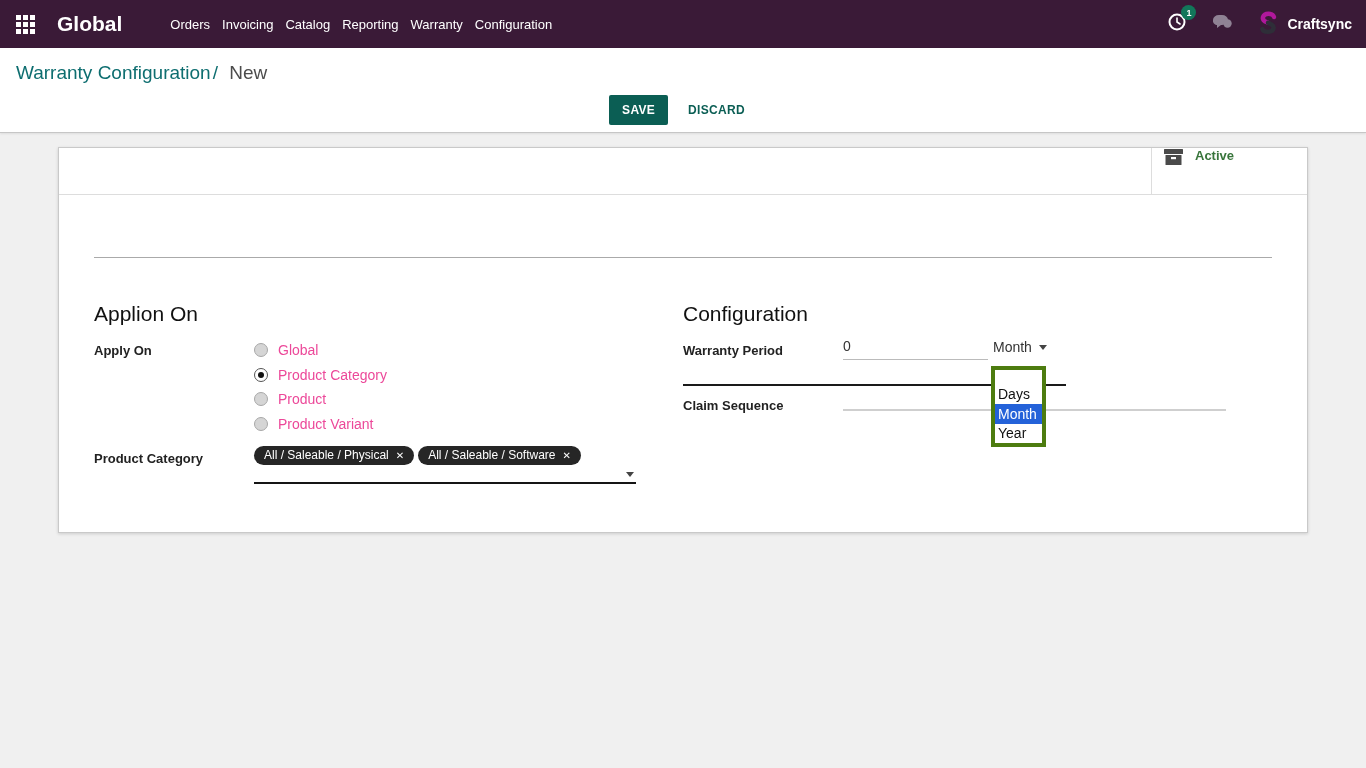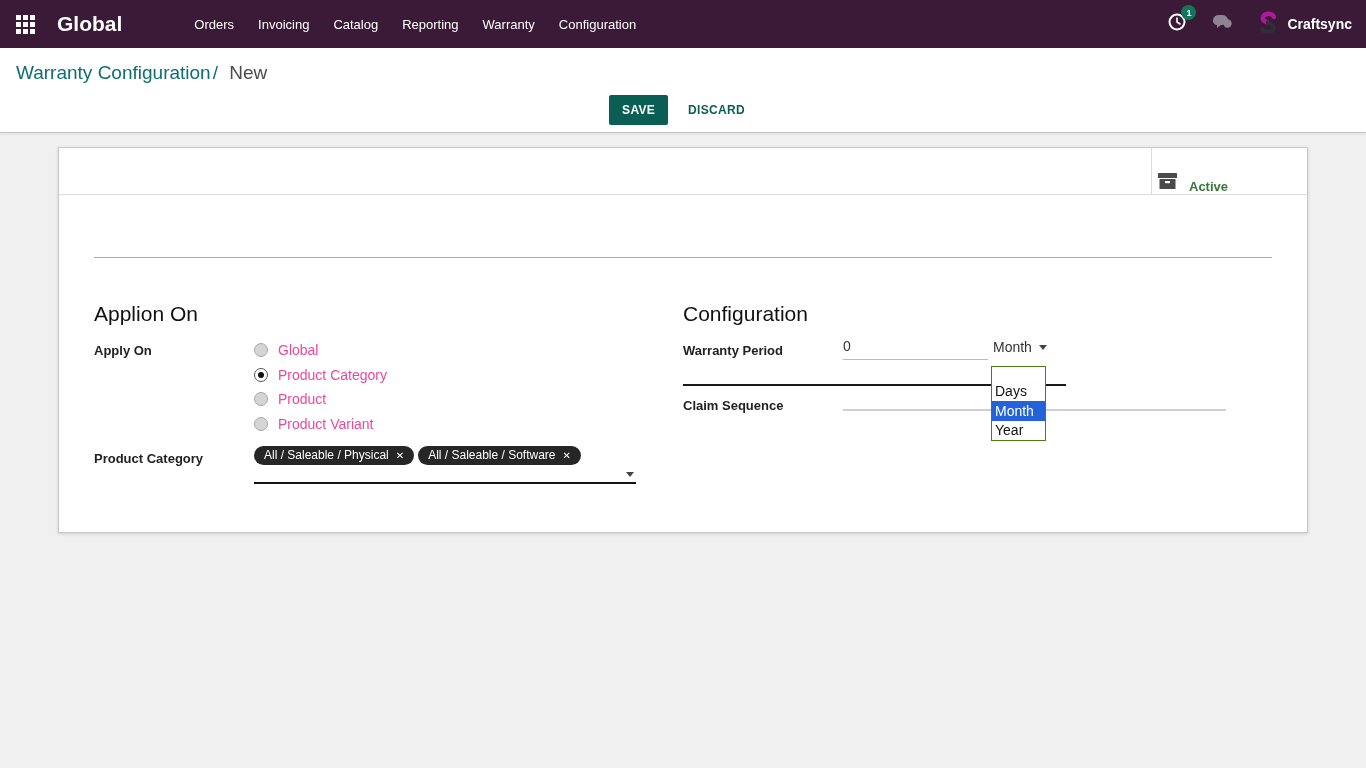--- a/index.html
+++ b/index.html
@@ -5,21 +5,21 @@
   * { box-sizing: border-box; margin: 0; padding: 0; }
   html,body { width:1366px; height:768px; overflow:hidden; }
   body { font-family:"Liberation Sans", sans-serif; background:#fff; color:#222; }
 
   
   .navbar { height:48px; background:#3a1a37; display:flex; align-items:center; justify-content:space-between; padding:0 14px 0 16px; }
   .nav-left { display:flex; align-items:center; }
   .apps-grid { display:grid; grid-template-columns:repeat(3,5px); grid-template-rows:repeat(3,5px); gap:2px; cursor:pointer; margin-right:22px; }
   .apps-grid i { background:#fff; display:block; }
   .brand { color:#fff; font-size:21px; font-weight:bold; margin-right:48px; }
-  .menu { display:flex; gap:24px;margin-left:24px; }
+  .menu { display:flex; gap:12px; }
   .menu a { color:#fff; font-size:13px; text-decoration:none; cursor:pointer; }
   .nav-right { display:flex; align-items:center; gap:24px; }
   .icon-btn { position:relative; display:flex; align-items:center; cursor:pointer; }
   .badge { position:absolute; top:-7px; right:-9px; background:#12775a; color:#fff; font-size:9px; font-weight:bold;
            width:15px; height:15px; border-radius:50%; display:flex; align-items:center; justify-content:center; }
   .company { display:flex; align-items:center; gap:8px; cursor:pointer; color:#fff; font-size:14px; font-weight:bold; }
 
   
   .control-panel { height:85px; background:#fff; padding:12px 16px 0; border-bottom:1px solid #c6c6c6; box-shadow:0 1px 2px rgba(0,0,0,.08); position:relative; z-index:2; }
   .breadcrumb { font-size:19px; line-height:26px; }
@@ -27,21 +27,21 @@
   .bc-sep { color:#0e6e70; margin:0 6px 0 2px; }
   .bc-current { color:#4c4c4c; }
   .cp-buttons { margin-top:9px; display:flex; align-items:center; gap:8px;justify-content:center; }
   .btn-save { background:#0b5e54; color:#fff; border:none; font-size:12px; font-weight:bold; padding:8px 13px; letter-spacing:.3px; cursor:pointer; font-family:inherit; border-radius:2px; }
   .btn-discard { background:none; border:none; color:#0b5e54; font-size:12px; font-weight:bold; padding:8px 12px; letter-spacing:.3px; cursor:pointer; font-family:inherit; }
 
   
   .content { position:relative; height:635px; background:#f0f0f0; }
   .sheet { position:absolute; left:58px; top:14px; width:1250px; height:386px; background:#fff; border:1px solid #c9c9c9; box-shadow:0 1px 3px rgba(0,0,0,.15); }
   .button-box { height:47px; border-bottom:1px solid #ddd; display:flex; justify-content:flex-end; }
-  .active-box { width:156px; border-left:1px solid #ddd; display:flex; align-items:flex-end; gap:11px; padding-left:5px; cursor:pointer; }
+  .active-box { width:156px; border-left:1px solid #ddd; display:flex; align-items:flex-start; gap:11px; padding-left:11px; cursor:pointer; }
   .active-label { color:#38753b; font-size:13px; font-weight:600; }
   .title-input { margin:0 35px; height:63px; border-bottom:1px solid #aaa; cursor:text; }
 
   .form-grid { display:flex; padding:44px 35px 0; }
   .col-left { width:589px; }
   .col-right { flex:1; }
   h2.section { font-size:21px; font-weight:400; color:#111; margin-bottom:12px; }
 
   .frow { display:flex; align-items:flex-start; }
   .flabel { width:160px; font-size:13px; font-weight:bold; color:#222; padding-top:3px; line-height:19px; }
@@ -68,21 +68,21 @@
   .wp-value { width:145px; font-size:14px; color:#333; border-bottom:1px solid #bbb; height:22px; margin-right:5px; cursor:text; }
   .unit-select { display:flex; align-items:center; gap:7px; font-size:14px; color:#333; cursor:pointer; padding-top:1px; }
   .caret { width:0; height:0; border-left:4px solid transparent; border-right:4px solid transparent; border-top:5px solid #444; }
   .uinput { position:relative; width:383px; cursor:text; }
   .ui-dark { height:21px; border-bottom:2px solid #1a1a1a; }
   .ui-light { height:18px; border-bottom:2px solid #cfcfcf; }
   .rrow2 { margin-top:5px; }
   .rrow3 { margin-top:7px; }
 
   
-  .select-popup { position:absolute; left:932px; top:218px; width:55px; background:#fff; border:1px solid #4d7c0f; z-index:5; }
+  .select-popup { position:absolute; left:932px; top:218px; width:55px; background:#fff; border:4px solid #4d7c0f; z-index:5; }
   .opt { font-size:14px; line-height:19px; height:19px; padding-left:3px; color:#111; cursor:pointer; white-space:nowrap; }
   .opt.empty { height:15px; }
   .opt.highlight { background:#2462d9; color:#fff; height:20px; line-height:20px; }
 </style>
 </head>
 <body>
 
 <header class="navbar">
   <div class="nav-left">
     <div class="apps-grid">

